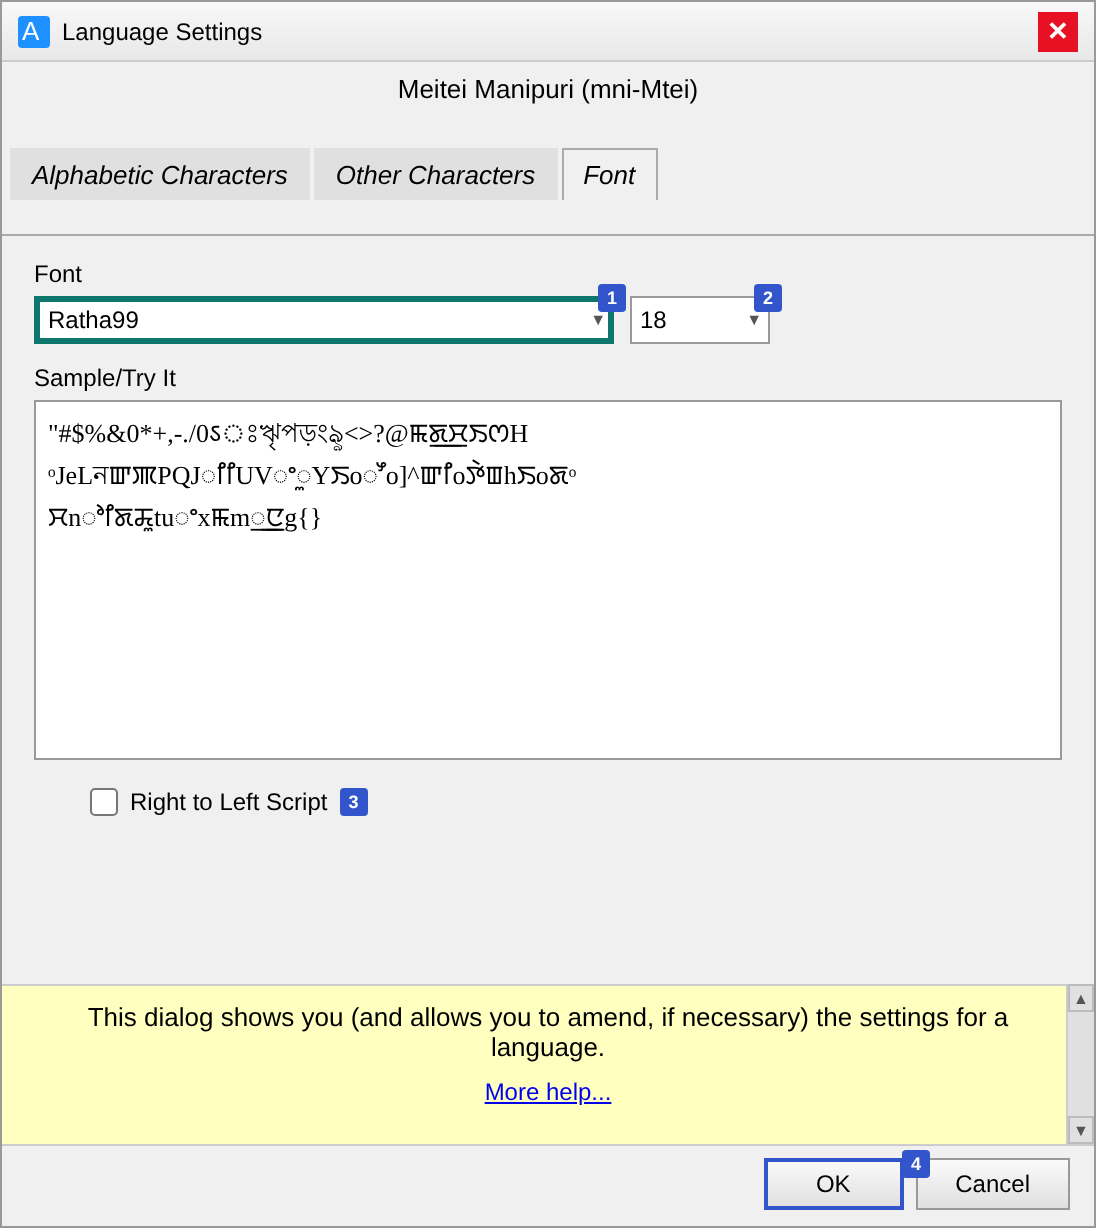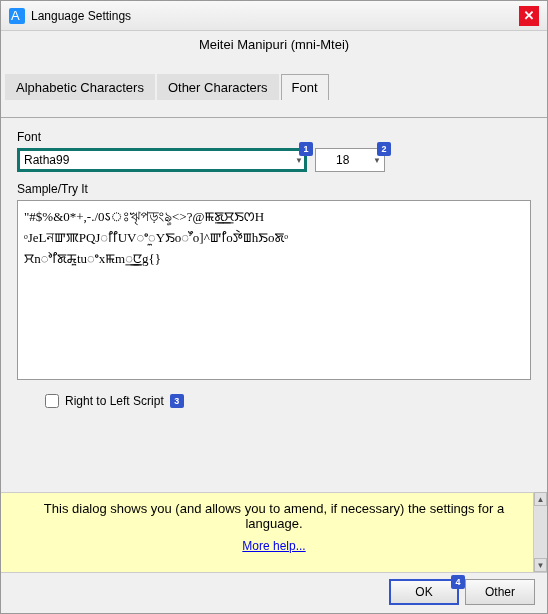--- a/index.html
+++ b/index.html
@@ -66,20 +66,21 @@
       font-size: 13px;
       color: #000;
       background: #f0f0f0;
     }
 
     .tabs-bar {
       display: flex;
       border-bottom: 1px solid #aaa;
       padding: 18px 4px;
       background: #f0f0f0;
+      font-style: italic;
     }
 
     .tab {
       padding: 5px 10px;
       cursor: pointer;
       border: 1px solid transparent;
       border-bottom: none;
       margin-right: 2px;
       margin-bottom: -1px;
       background: #e0e0e0;
@@ -130,21 +131,21 @@
       font-size: 12px;
       appearance: none;
       -webkit-appearance: none;
     }
 
     .size-select {
       width: 70px;
       height: 24px;
       border: 1px solid #999;
       background: white;
-      padding: 2px 24px 2px 20px;
+      padding: 2px 24px 2px 4px;
       font-size: 12px;
       appearance: none;
       -webkit-appearance: none;
     }
 
     .badge {
       position: absolute;
       top: -6px;
       right: -6px;
       width: 14px;
@@ -384,16 +385,16 @@
     <div class="scrollbar-right">
       <div class="scroll-arrow">▲</div>
       <div style="flex:1; background:#e0e0e0;"></div>
       <div class="scroll-arrow">▼</div>
     </div>
   </div>
 
   <div class="button-row">
     <span class="ok-badge">4</span>
     <button class="btn btn-ok">OK</button>
-    <button class="btn">Other</button>
+    <button class="btn">Cancel</button>
   </div>
 
 </div>
 
 </body></html>

